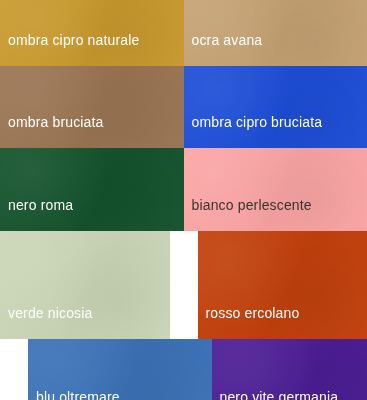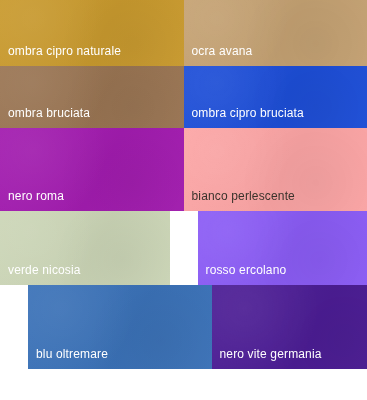--- a/index.html
+++ b/index.html
@@ -21,23 +21,23 @@
     flex-direction: column;
   }
 
   .swatch-row {
     display: flex;
     flex-direction: row;
     width: 100%;
     flex: 0 0 auto;
   }
   .swatch-row.r1 { height: 66px; }
-  .swatch-row.r2 { height: 62px; }
+  .swatch-row.r2 { height: 82px; }
   .swatch-row.r3 { height: 83px; }
-  .swatch-row.r4 { height: 74px; gap: 28px; }
+  .swatch-row.r4 { height: 108px; gap: 28px; }
   .swatch-row.r5 { height: 84px; padding-left: 28px; }
 
   .swatch {
     position: relative;
     width: 50%;
     height: 100%;
     box-sizing: border-box;
     overflow: hidden;
   }
 
@@ -50,23 +50,23 @@
     background-image:
       radial-gradient(circle at 18% 28%, rgba(255,255,255,0.055), rgba(255,255,255,0) 46%),
       radial-gradient(circle at 72% 66%, rgba(0,0,0,0.045), rgba(0,0,0,0) 52%),
       linear-gradient(118deg, rgba(255,255,255,0.035) 0%, rgba(0,0,0,0.03) 55%, rgba(255,255,255,0.025) 100%);
     mix-blend-mode: normal;
   }
 
   .swatch-label {
     position: absolute;
     left: 8px;
-    bottom: 10px;
+    bottom: 21px;
     z-index: 2;
-    font-size: 12px;
+    font-size: 14px;
     line-height: 10px;
     letter-spacing: 0.15px;
     white-space: nowrap;
     font-family: "Liberation Sans", sans-serif;
   }
   .swatch-label.light { color: #ffffff; }
   .swatch-label.dark  { color: #3a332c; }
 </style>
 </head>
 <body>
@@ -85,33 +85,33 @@
   <div class="swatch-row r2">
     <div class="swatch" style="background-color: rgb(154, 117, 83);">
       <span class="swatch-label light">ombra bruciata</span>
     </div>
     <div class="swatch" style="background-color: #1d4ed8;">
       <span class="swatch-label light">ombra cipro bruciata</span>
     </div>
   </div>
 
   <div class="swatch-row r3">
-    <div class="swatch" style="background-color: #a21caf;">
+    <div class="swatch" style="background-color: #14532d;">
       <span class="swatch-label light">nero roma</span>
     </div>
     <div class="swatch" style="background-color: #fca5a5;">
       <span class="swatch-label dark">bianco perlescente</span>
     </div>
   </div>
 
   <div class="swatch-row r4">
     <div class="swatch" style="background-color: rgb(204, 214, 183);">
       <span class="swatch-label light">verde nicosia</span>
     </div>
-    <div class="swatch" style="background-color: #8b5cf6;">
+    <div class="swatch" style="background-color: #c2410c;">
       <span class="swatch-label light">rosso ercolano</span>
     </div>
   </div>
 
   <div class="swatch-row r5">
     <div class="swatch" style="background-color: rgb(59, 114, 184);">
       <span class="swatch-label light">blu oltremare</span>
     </div>
     <div class="swatch" style="background-color: #4c1d95;">
       <span class="swatch-label light">nero vite germania</span>

